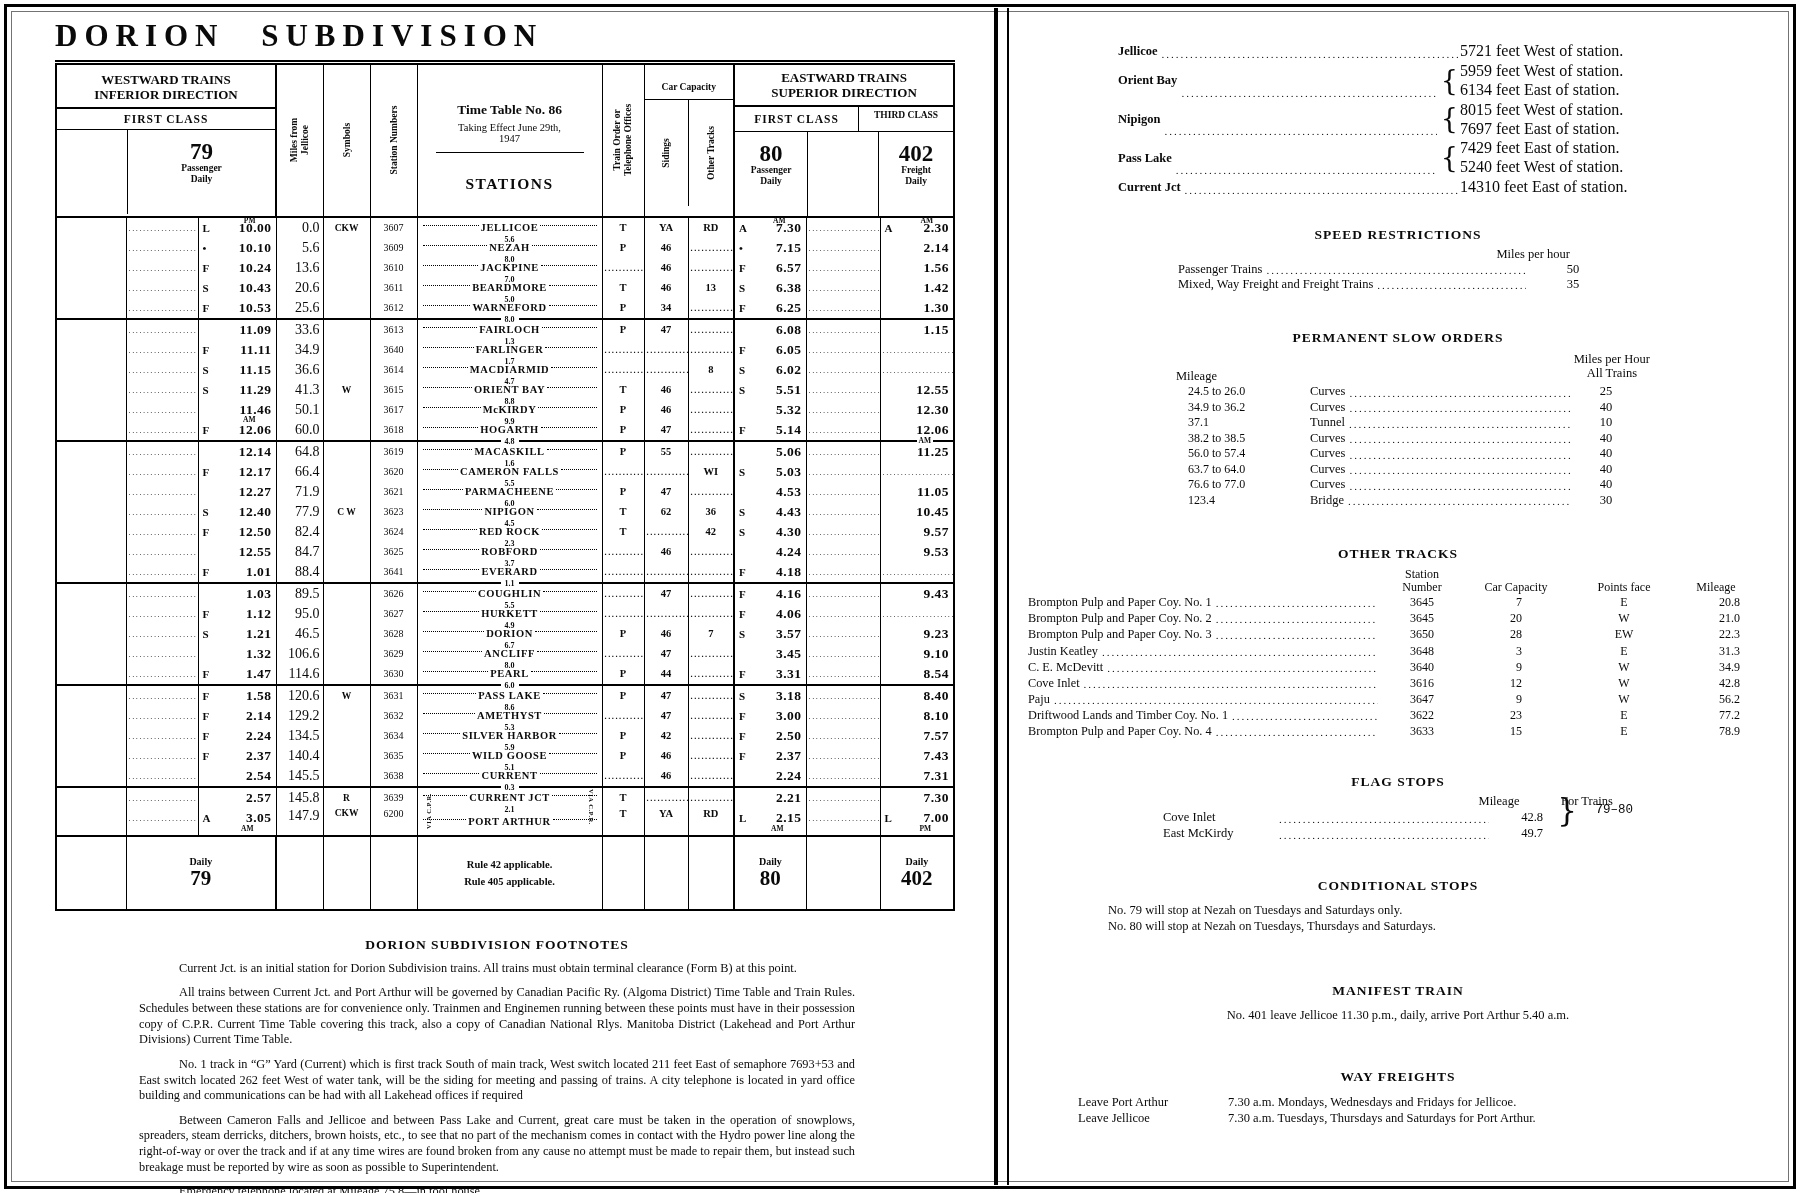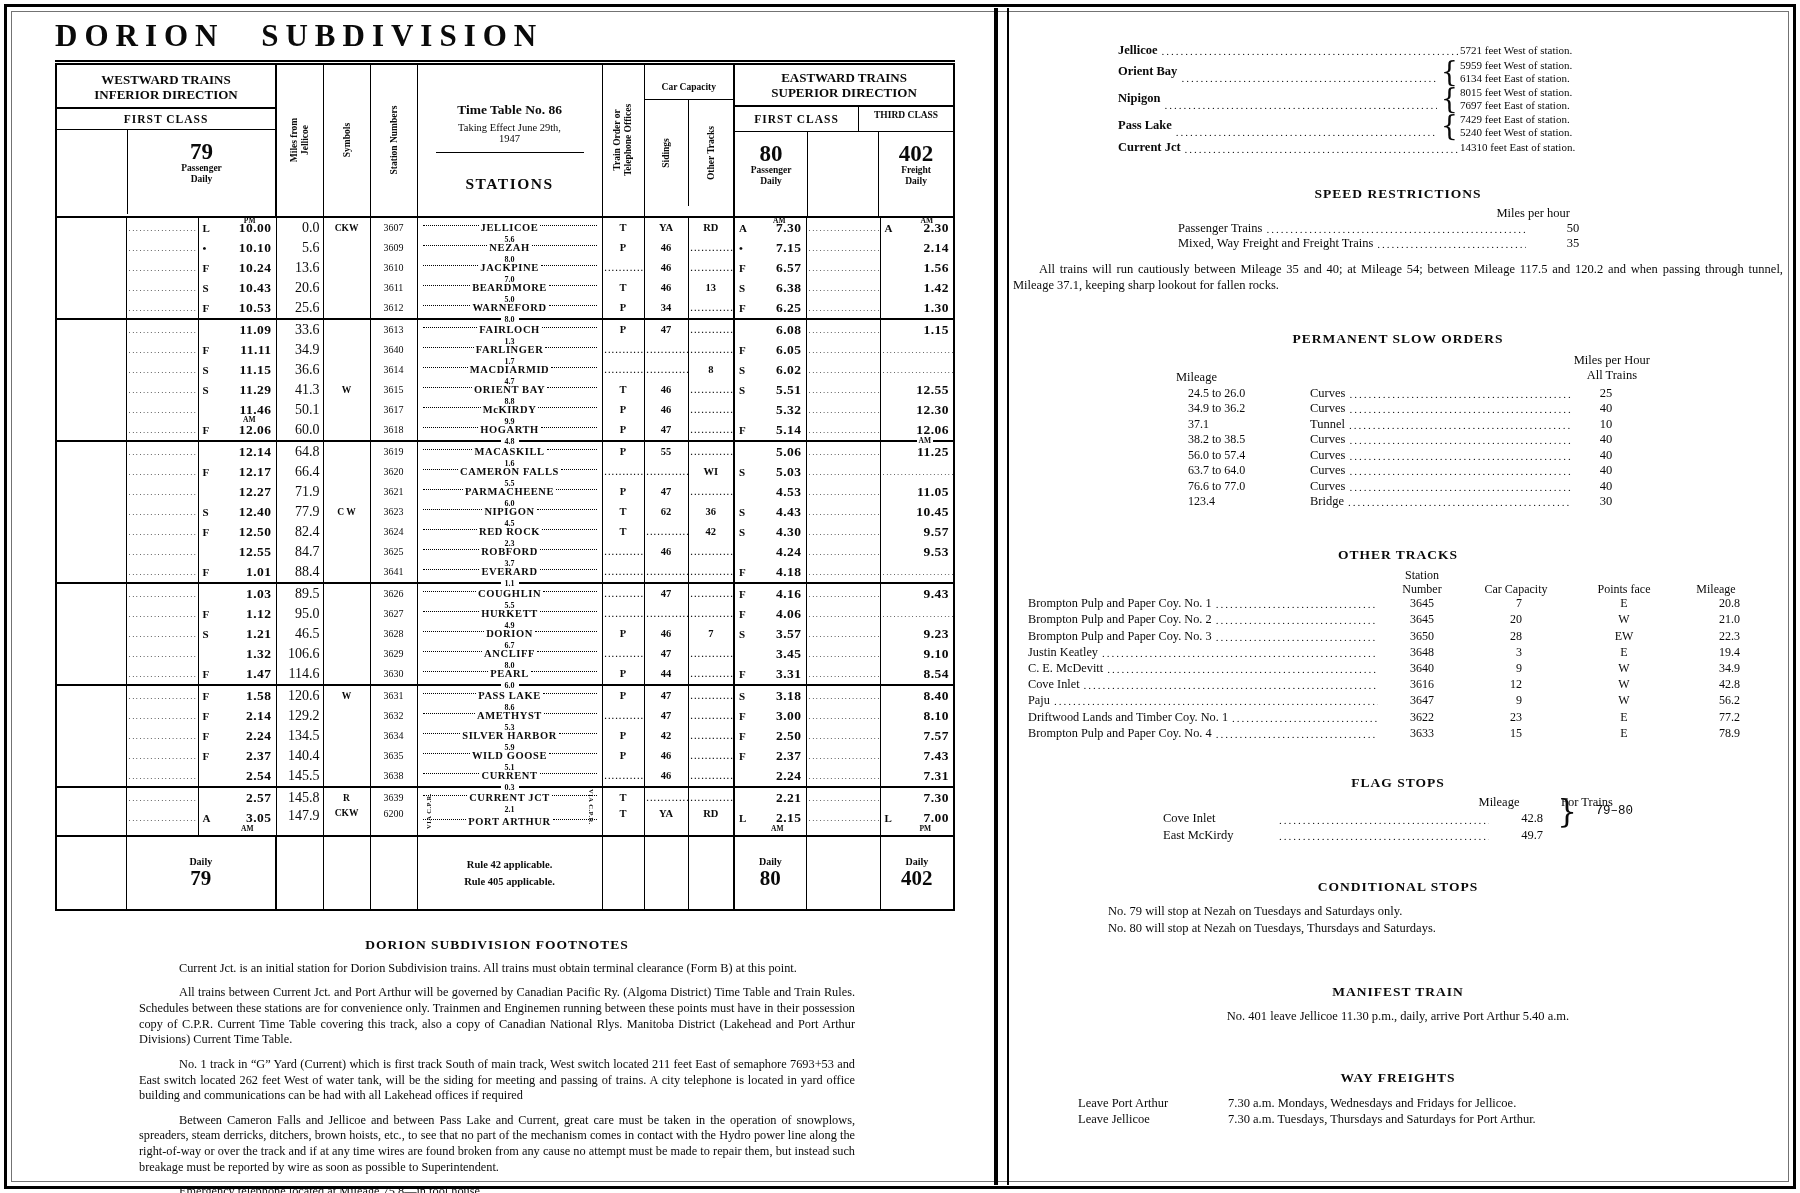--- a/index.html
+++ b/index.html
@@ -92,21 +92,21 @@
   .page-right{position:absolute;left:1012px;top:0;width:772px;height:1193px;font-size:12.5px;}
   .sec-title{text-align:center;font-weight:bold;font-size:13.5px;letter-spacing:1px;}
   .lead{flex:1;overflow:hidden;white-space:nowrap;letter-spacing:2px;font-size:11px;align-self:flex-end;margin:0 2px 1px 4px;}
 
   .sec-ylb{margin-top:42px;}
   .ylb-rows{width:560px;margin:8px auto 0;}
   .y-row{display:flex;align-items:center;min-height:16px;margin-bottom:1px;}
   .y-name{font-weight:bold;font-size:12.5px;white-space:nowrap;}
   .brace{font-size:27px;font-weight:400;line-height:.9;margin:0 2px;font-family:"DejaVu Serif",serif;}
   .y-vals{width:218px;}
-  .y-vals div{font-size:11px;line-height:1.18;white-space:nowrap;}
+  .y-vals div{font-size:16px;line-height:1.18;white-space:nowrap;}
 
   .sec-speed{margin-top:30px;}
   .sp-block{width:440px;margin:4px auto 0;}
   .sp-unit{text-align:right;padding-right:48px;font-size:12.5px;}
   .sp-row{display:flex;align-items:flex-start;}
   .sp-val{width:90px;text-align:center;font-size:12.5px;}
   .sp-note{width:770px;margin:10px auto 0;text-align:justify;font-size:12.5px;line-height:1.3;text-indent:26px;}
 
   .sec-pso{margin-top:38px;}
   .pso-block{width:560px;margin:6px auto 0;position:relative;}
@@ -1660,21 +1660,20 @@
               <span class="lead">........................................................................................................................</span>
               <span class="sp-val">50</span>
             </div>
             <div class="sp-row">
               <span>Mixed, Way Freight and Freight Trains</span>
               <span class="lead">........................................................................................................................</span>
               <span class="sp-val">35</span>
             </div>
           </div>
       </div>
-      <div class="sp-note">All trains will run cautiously between Mileage 35 and 40;  at Mileage 54;  between Mileage 117.5 and 120.2 and when passing through tunnel, Mileage 37.1, keeping sharp lookout for fallen rocks.</div>
     </div>
 
     <div class="sec-pso">
       <div class="sec-title">PERMANENT SLOW ORDERS</div>
       <div class="pso-block">
         <div class="pso-hdr">
           <div class="pso-unit">
             <div>Miles per Hour</div>
             <div>All Trains</div>
           </div>
@@ -1775,21 +1774,21 @@
               <span class="ot-c4">22.3</span>
             </div>
             <div class="ot-row">
               <div class="ot-name-wrap">
                 <span class="ot-name">Justin Keatley</span>
                 <span class="lead">........................................................................................................................</span>
               </div>
               <span class="ot-c1">3648</span>
               <span class="ot-c2">3</span>
               <span class="ot-c3">E</span>
-              <span class="ot-c4">19.4</span>
+              <span class="ot-c4">31.3</span>
             </div>
             <div class="ot-row">
               <div class="ot-name-wrap">
                 <span class="ot-name">C. E. McDevitt</span>
                 <span class="lead">........................................................................................................................</span>
               </div>
               <span class="ot-c1">3640</span>
               <span class="ot-c2">9</span>
               <span class="ot-c3">W</span>
               <span class="ot-c4">34.9</span>

